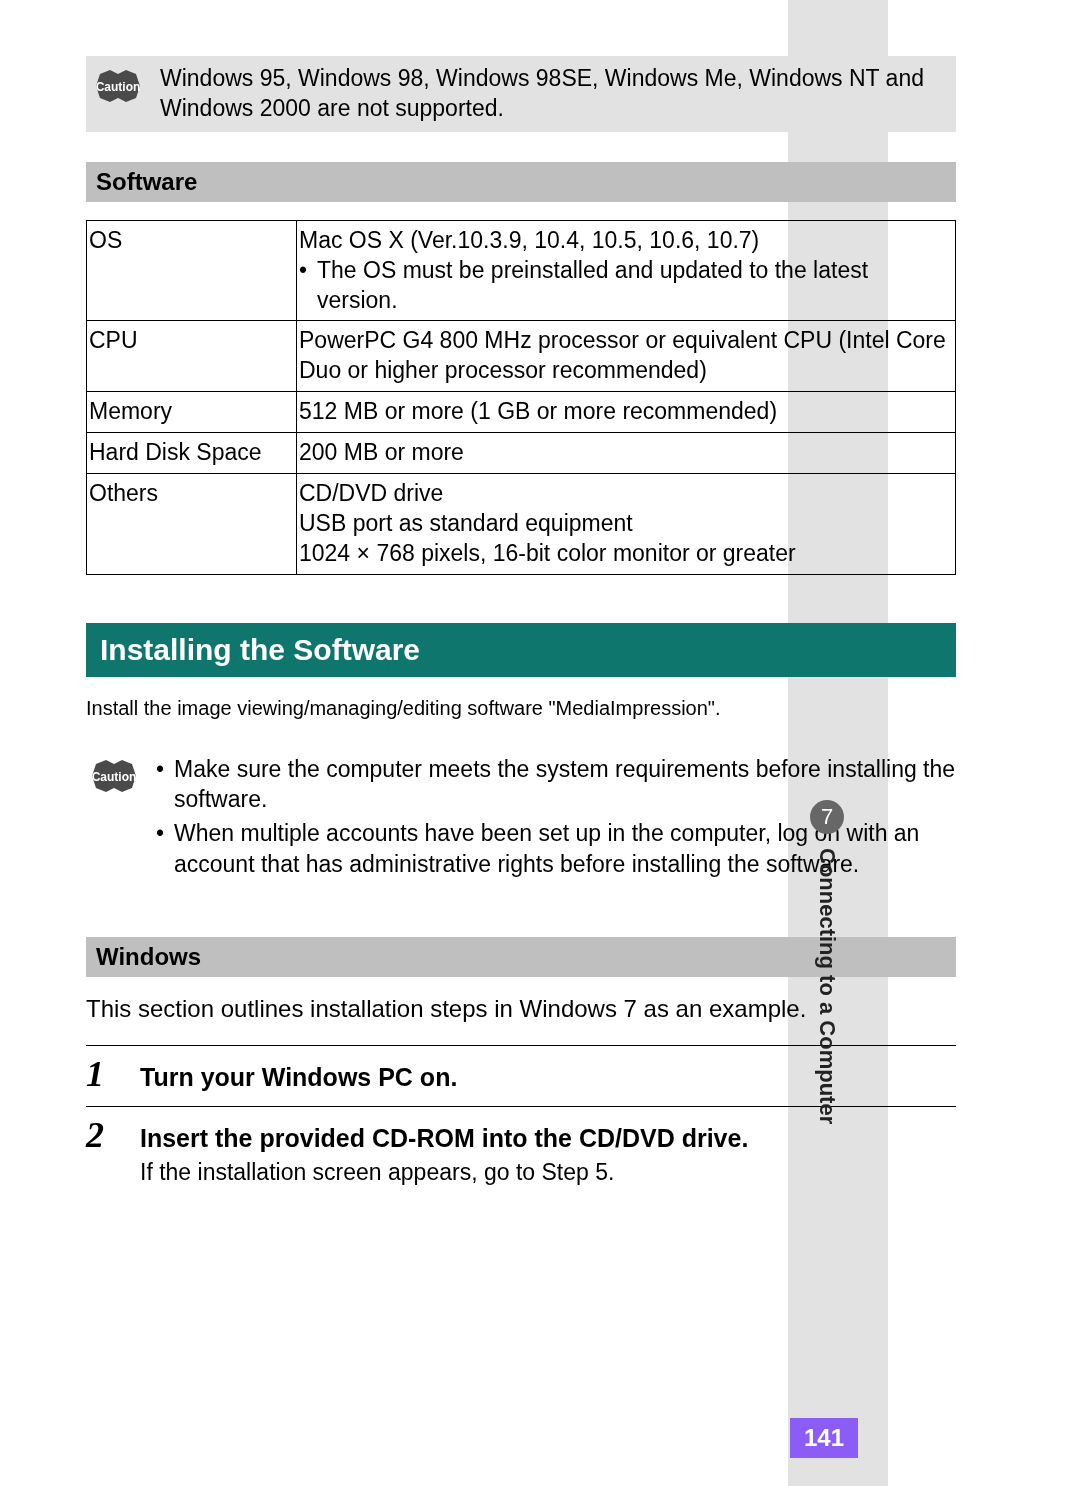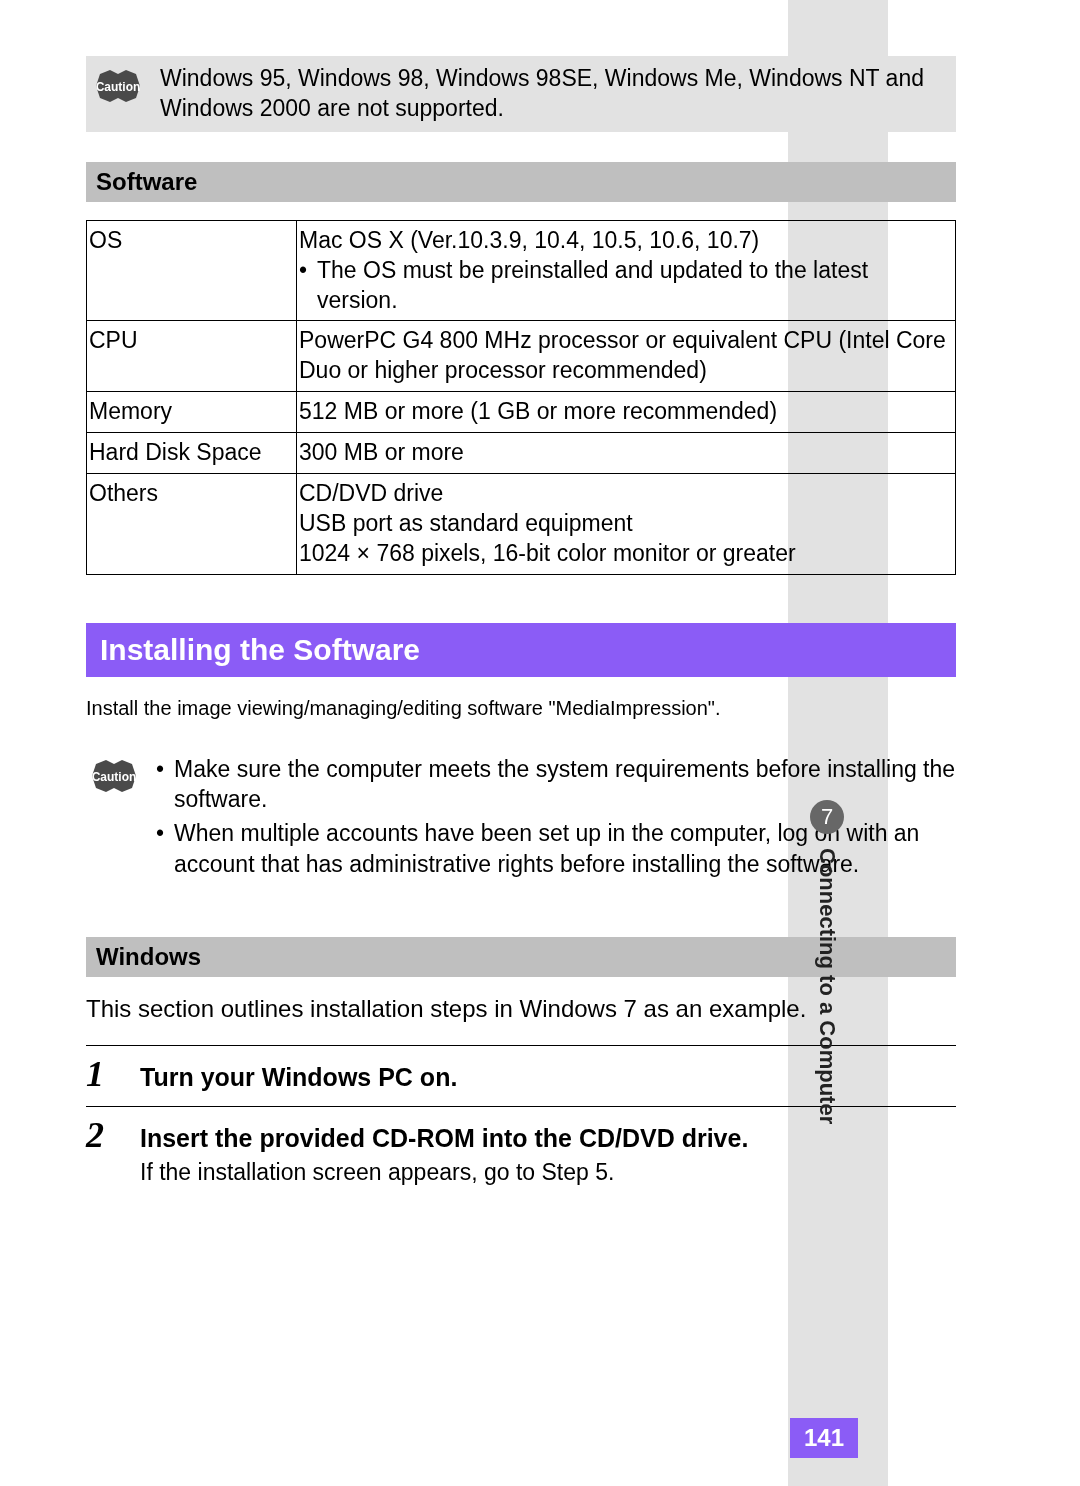--- a/index.html
+++ b/index.html
@@ -11,21 +11,21 @@
   .caution-badge { flex: 0 0 auto; margin-right: 14px; margin-top: 2px; }
   .caution-badge svg { display: block; }
   .caution-text { font-size: 23px; line-height: 1.3; }
   .caution-list { font-size: 23px; line-height: 1.32; }
   .caution-list .li { display: flex; margin-bottom: 4px; }
   .caution-list .dot { flex: 0 0 18px; }
   .sec-gray { background: #bfbfbf; padding: 6px 10px; font-weight: bold; font-size: 24px; margin-bottom: 18px; }
   table.spec { width: 100%; border-collapse: collapse; margin-bottom: 48px; }
   table.spec td { border: 1.5px solid #000; padding: 5px 2px; font-size: 23px; vertical-align: top; line-height: 1.3; }
   table.spec td.k { width: 210px; }
-  .dark-header { background: #8b5cf6; color: #fff; font-weight: bold; font-size: 30px; padding: 10px 14px; margin-bottom: 18px; }
+  .dark-header { background: #0f766e; color: #fff; font-weight: bold; font-size: 30px; padding: 10px 14px; margin-bottom: 18px; }
   .para { font-size: 20px; line-height: 1.35; margin-bottom: 28px; }
   .caution-box2 { display: flex; align-items: flex-start; padding: 4px 0 4px 0; margin-bottom: 50px; }
   .steps-intro { font-size: 24px; margin-bottom: 22px; }
   .step { border-top: 1px solid #000; padding: 10px 0 14px 0; }
   .step-row { display: flex; align-items: baseline; }
   .step-num { font-family: Georgia, 'Times New Roman', serif; font-style: italic; font-weight: bold; font-size: 36px; width: 54px; flex: 0 0 54px; line-height: 1; }
   .step-title { font-weight: bold; font-size: 25px; }
   .step-sub { font-size: 23px; margin-left: 54px; margin-top: 6px; }
   .tab-circle { position: absolute; right: 44px; top: 800px; width: 34px; height: 34px; border-radius: 50%; background: #676767; color: #fff; font-size: 22px; display: flex; align-items: center; justify-content: center; }
   .tab-label { position: absolute; right: 48px; top: 848px; writing-mode: vertical-rl; text-orientation: mixed; font-size: 22px; font-weight: bold; color: #222; }
@@ -68,21 +68,21 @@
       <tr>
         <td class="k">CPU</td>
         <td>PowerPC G4 800 MHz processor or equivalent CPU (Intel Core Duo or higher processor recommended)</td>
       </tr>
       <tr>
         <td class="k">Memory</td>
         <td>512 MB or more (1 GB or more recommended)</td>
       </tr>
       <tr>
         <td class="k">Hard Disk Space</td>
-        <td>300 MB or more</td>
+        <td>200 MB or more</td>
       </tr>
       <tr>
         <td class="k">Others</td>
         <td>
           <span>CD/DVD drive</span><br>
           <span>USB port as standard equipment</span><br>
           <span>1024 × 768 pixels, 16-bit color monitor or greater</span>
         </td>
       </tr>
     </tbody>

